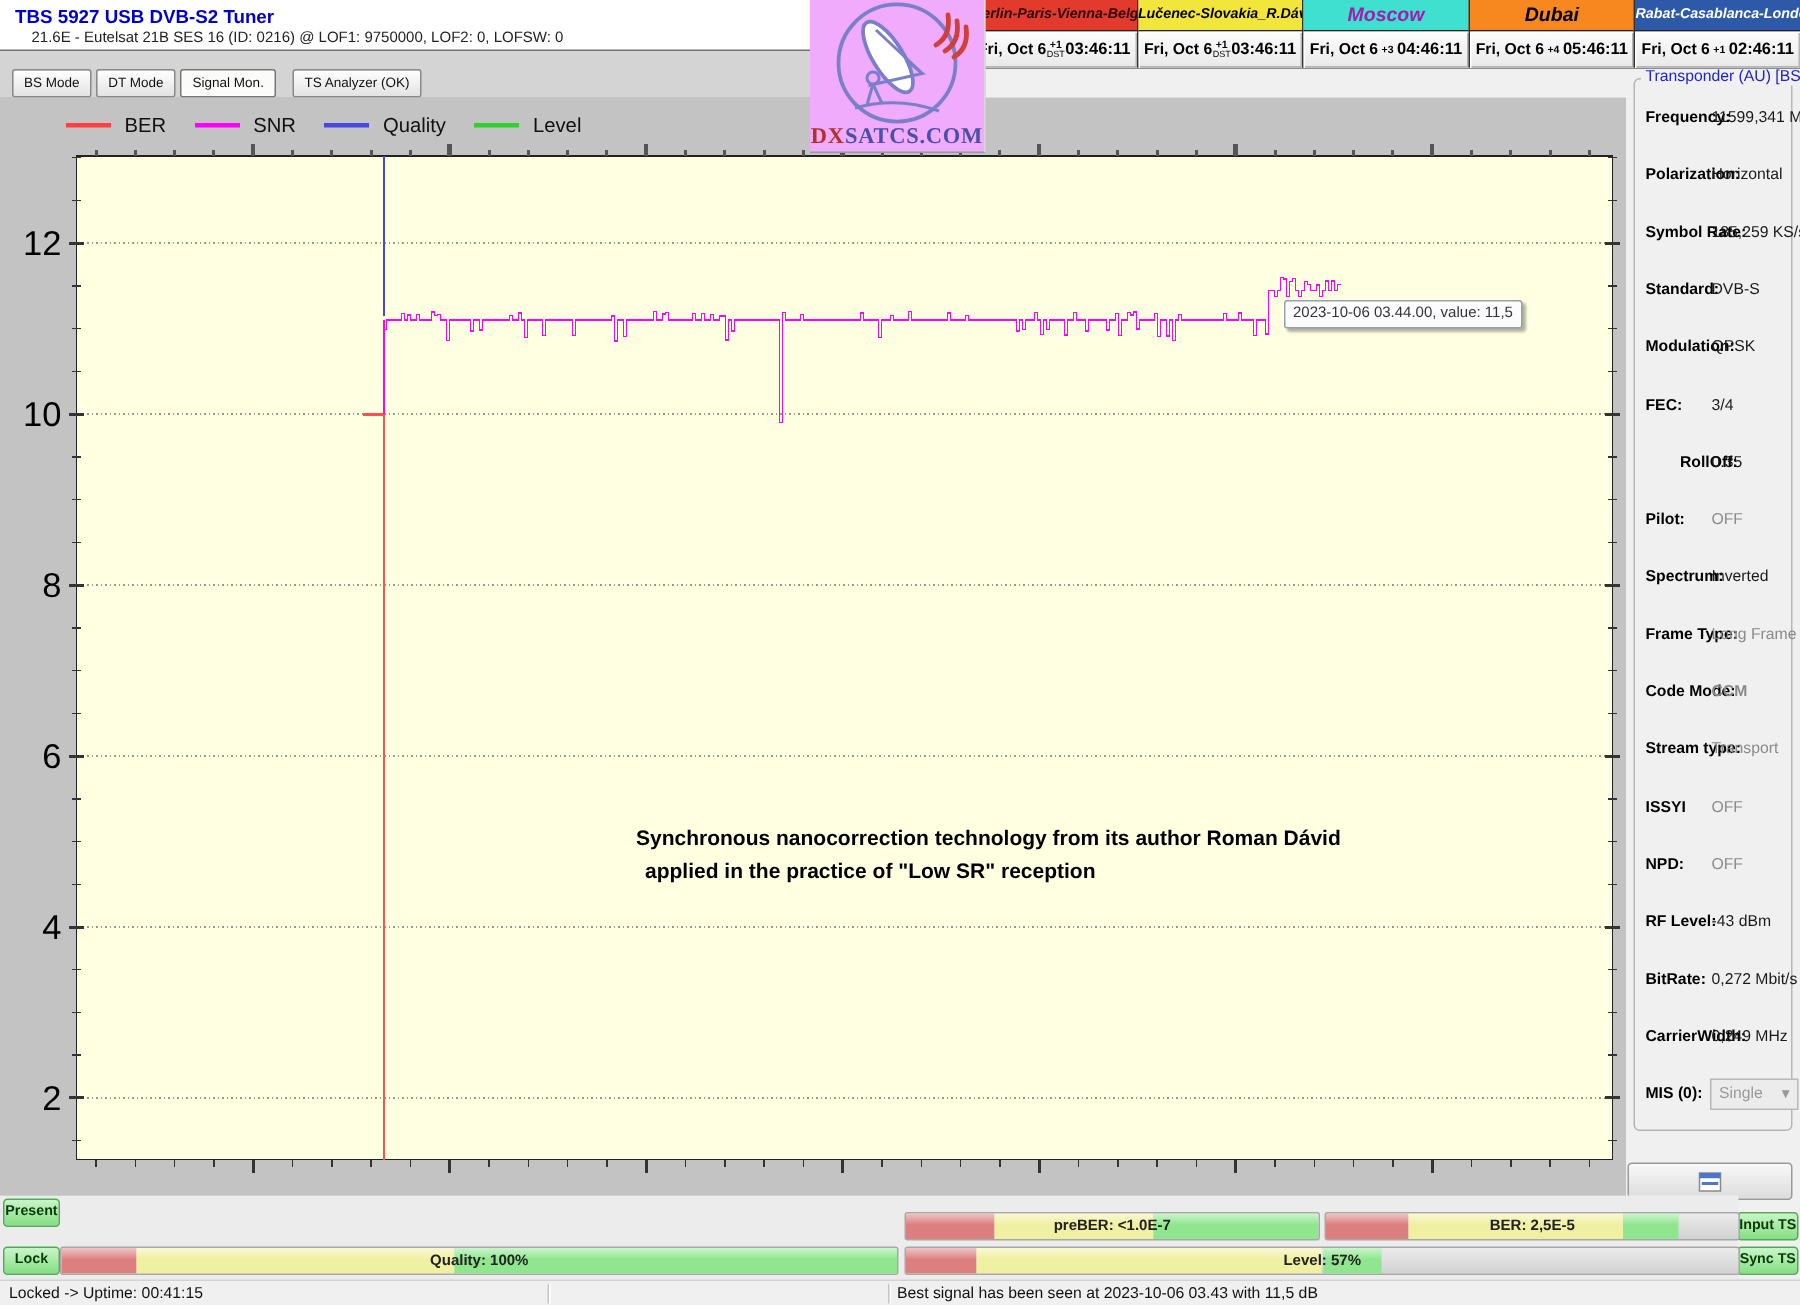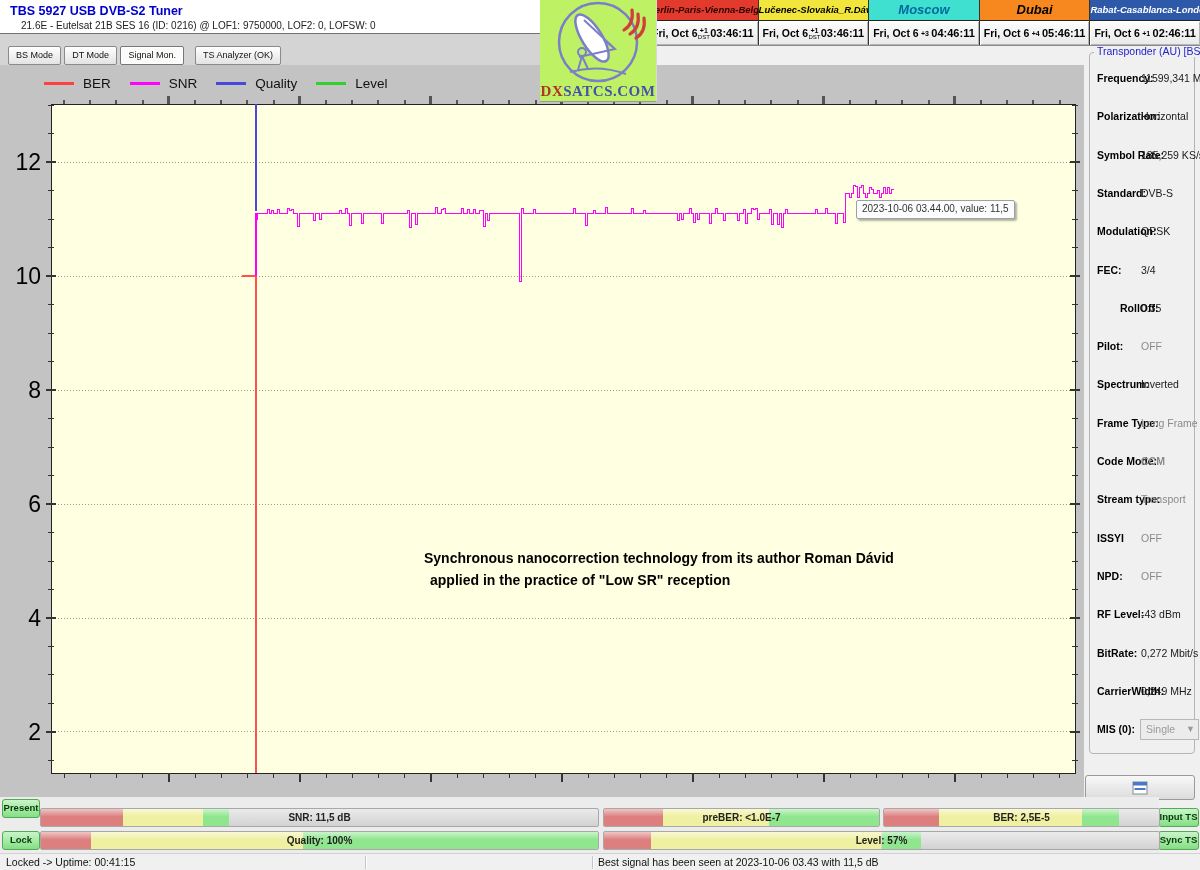--- a/index.html
+++ b/index.html
@@ -10,21 +10,21 @@
   
   #header-white{left:0;top:0;width:648px;height:33px;background:#ffffff;border-bottom:7px solid #737373;}
   #app-title{left:10px;top:4px;font-size:12.5px;font-weight:bold;color:#0000cc;white-space:nowrap;}
   #app-subtitle{left:21px;top:20px;font-size:10px;color:#222;white-space:nowrap;}
   #tab-strip{left:0;top:34px;width:656px;height:31px;background:#d4d4d4;border-bottom:1px solid #a8a8a8;}
   .tab{position:absolute;top:12px;height:17px;line-height:16px;padding:0 7px;font-size:9px;color:#111;
        background:linear-gradient(#ffffff,#e3e3e3);border:1px solid #8a8a8a;border-radius:2px;text-align:center;cursor:default;}
   .tab.active{background:#fbfbfa;border-color:#777;box-shadow:0 0 0 1px #fff inset;}
 
   
-  #logo-box{left:540px;top:0;width:116px;height:101px;background:#bef264;border-right:1px solid #d8d8d8;border-bottom:1px solid #9a9a9a;z-index:5;}
+  #logo-box{left:540px;top:0;width:116px;height:101px;background:#f0abfc;border-right:1px solid #d8d8d8;border-bottom:1px solid #9a9a9a;z-index:5;}
   #logo-text{position:absolute;left:0;bottom:1px;width:100%;text-align:center;font-family:"Liberation Serif",serif;
              font-weight:bold;font-size:15px;letter-spacing:.5px;white-space:nowrap;}
   #logo-text .dx{color:#b03228;} #logo-text .rest{color:#4a50a8;}
 
   
   #clock-strip{left:648px;top:0;width:552px;height:45px;background:#c8c8c8;display:flex;z-index:4;border-bottom:1px solid #8a8a8a;}
   .clock{flex:1 1 0;border-left:1px solid #333;display:flex;flex-direction:column;min-width:0;}
   .clock:first-child{border-left:none;}
   .clock-title{height:20px;line-height:20px;text-align:center;font-style:italic;font-weight:bold;
                border-bottom:1px solid #222;white-space:nowrap;overflow:hidden;}
@@ -126,21 +126,21 @@
       <div class="clock-time">
         <span class="clock-date">Fri, Oct 6</span>
         <span class="clock-offset">
           <div class="off">+1</div>
           <div class="dst">DST</div>
         </span>
         <span class="clock-hms">03:46:11</span>
       </div>
     </div>
     <div class="clock">
-      <div class="clock-title big" style="background: rgb(63, 224, 208); color: #0369a1;">Moscow</div>
+      <div class="clock-title big" style="background: rgb(63, 224, 208); color: #a21caf;">Moscow</div>
       <div class="clock-time">
         <span class="clock-date">Fri, Oct 6</span>
         <span class="clock-offset">
           <div class="off">+3</div>
           <div class="dst"></div>
         </span>
         <span class="clock-hms">04:46:11</span>
       </div>
     </div>
     <div class="clock">
@@ -387,26 +387,20 @@
       <rect x="2.5" y="7" width="11" height="2" fill="#4a78c8"></rect>
     </svg>
   </div>
   <div id="input-ts" class="ts-btn">Input TS</div>
   <div id="sync-ts" class="ts-btn">Sync TS</div>
 </div>
 
 <div class="abs" id="bottom-region">
   <div class="small-btn" style="top:2px;">Present</div>
   <div class="small-btn" style="top:34px;">Lock</div>
-<div class="gauge" style="left: 40px; top: 11px; width: 557px;">
-      <div class="seg" style="left: 0%; width: 14.7%; background: rgb(221, 127, 127);"></div>
-      <div class="seg" style="left: 14.7%; width: 14.3%; background: rgb(240, 240, 162);"></div>
-      <div class="seg" style="left: 29%; width: 4.8%; background: rgb(143, 230, 143);"></div>
-      <div class="glabel">SNR: 11,5 dB</div>
-    </div>
     <div class="gauge" style="left: 603px; top: 11px; width: 275px;">
       <div class="seg" style="left: 0%; width: 21.5%; background: rgb(221, 127, 127);"></div>
       <div class="seg" style="left: 21.5%; width: 38.5%; background: rgb(240, 240, 162);"></div>
       <div class="seg" style="left: 60%; width: 40%; background: rgb(143, 230, 143);"></div>
       <div class="glabel">preBER: &lt;1.0E-7</div>
     </div>
     <div class="gauge" style="left: 883px; top: 11px; width: 275px;">
       <div class="seg" style="left: 0%; width: 20%; background: rgb(221, 127, 127);"></div>
       <div class="seg" style="left: 20%; width: 52%; background: rgb(240, 240, 162);"></div>
       <div class="seg" style="left: 72%; width: 13.5%; background: rgb(143, 230, 143);"></div>

